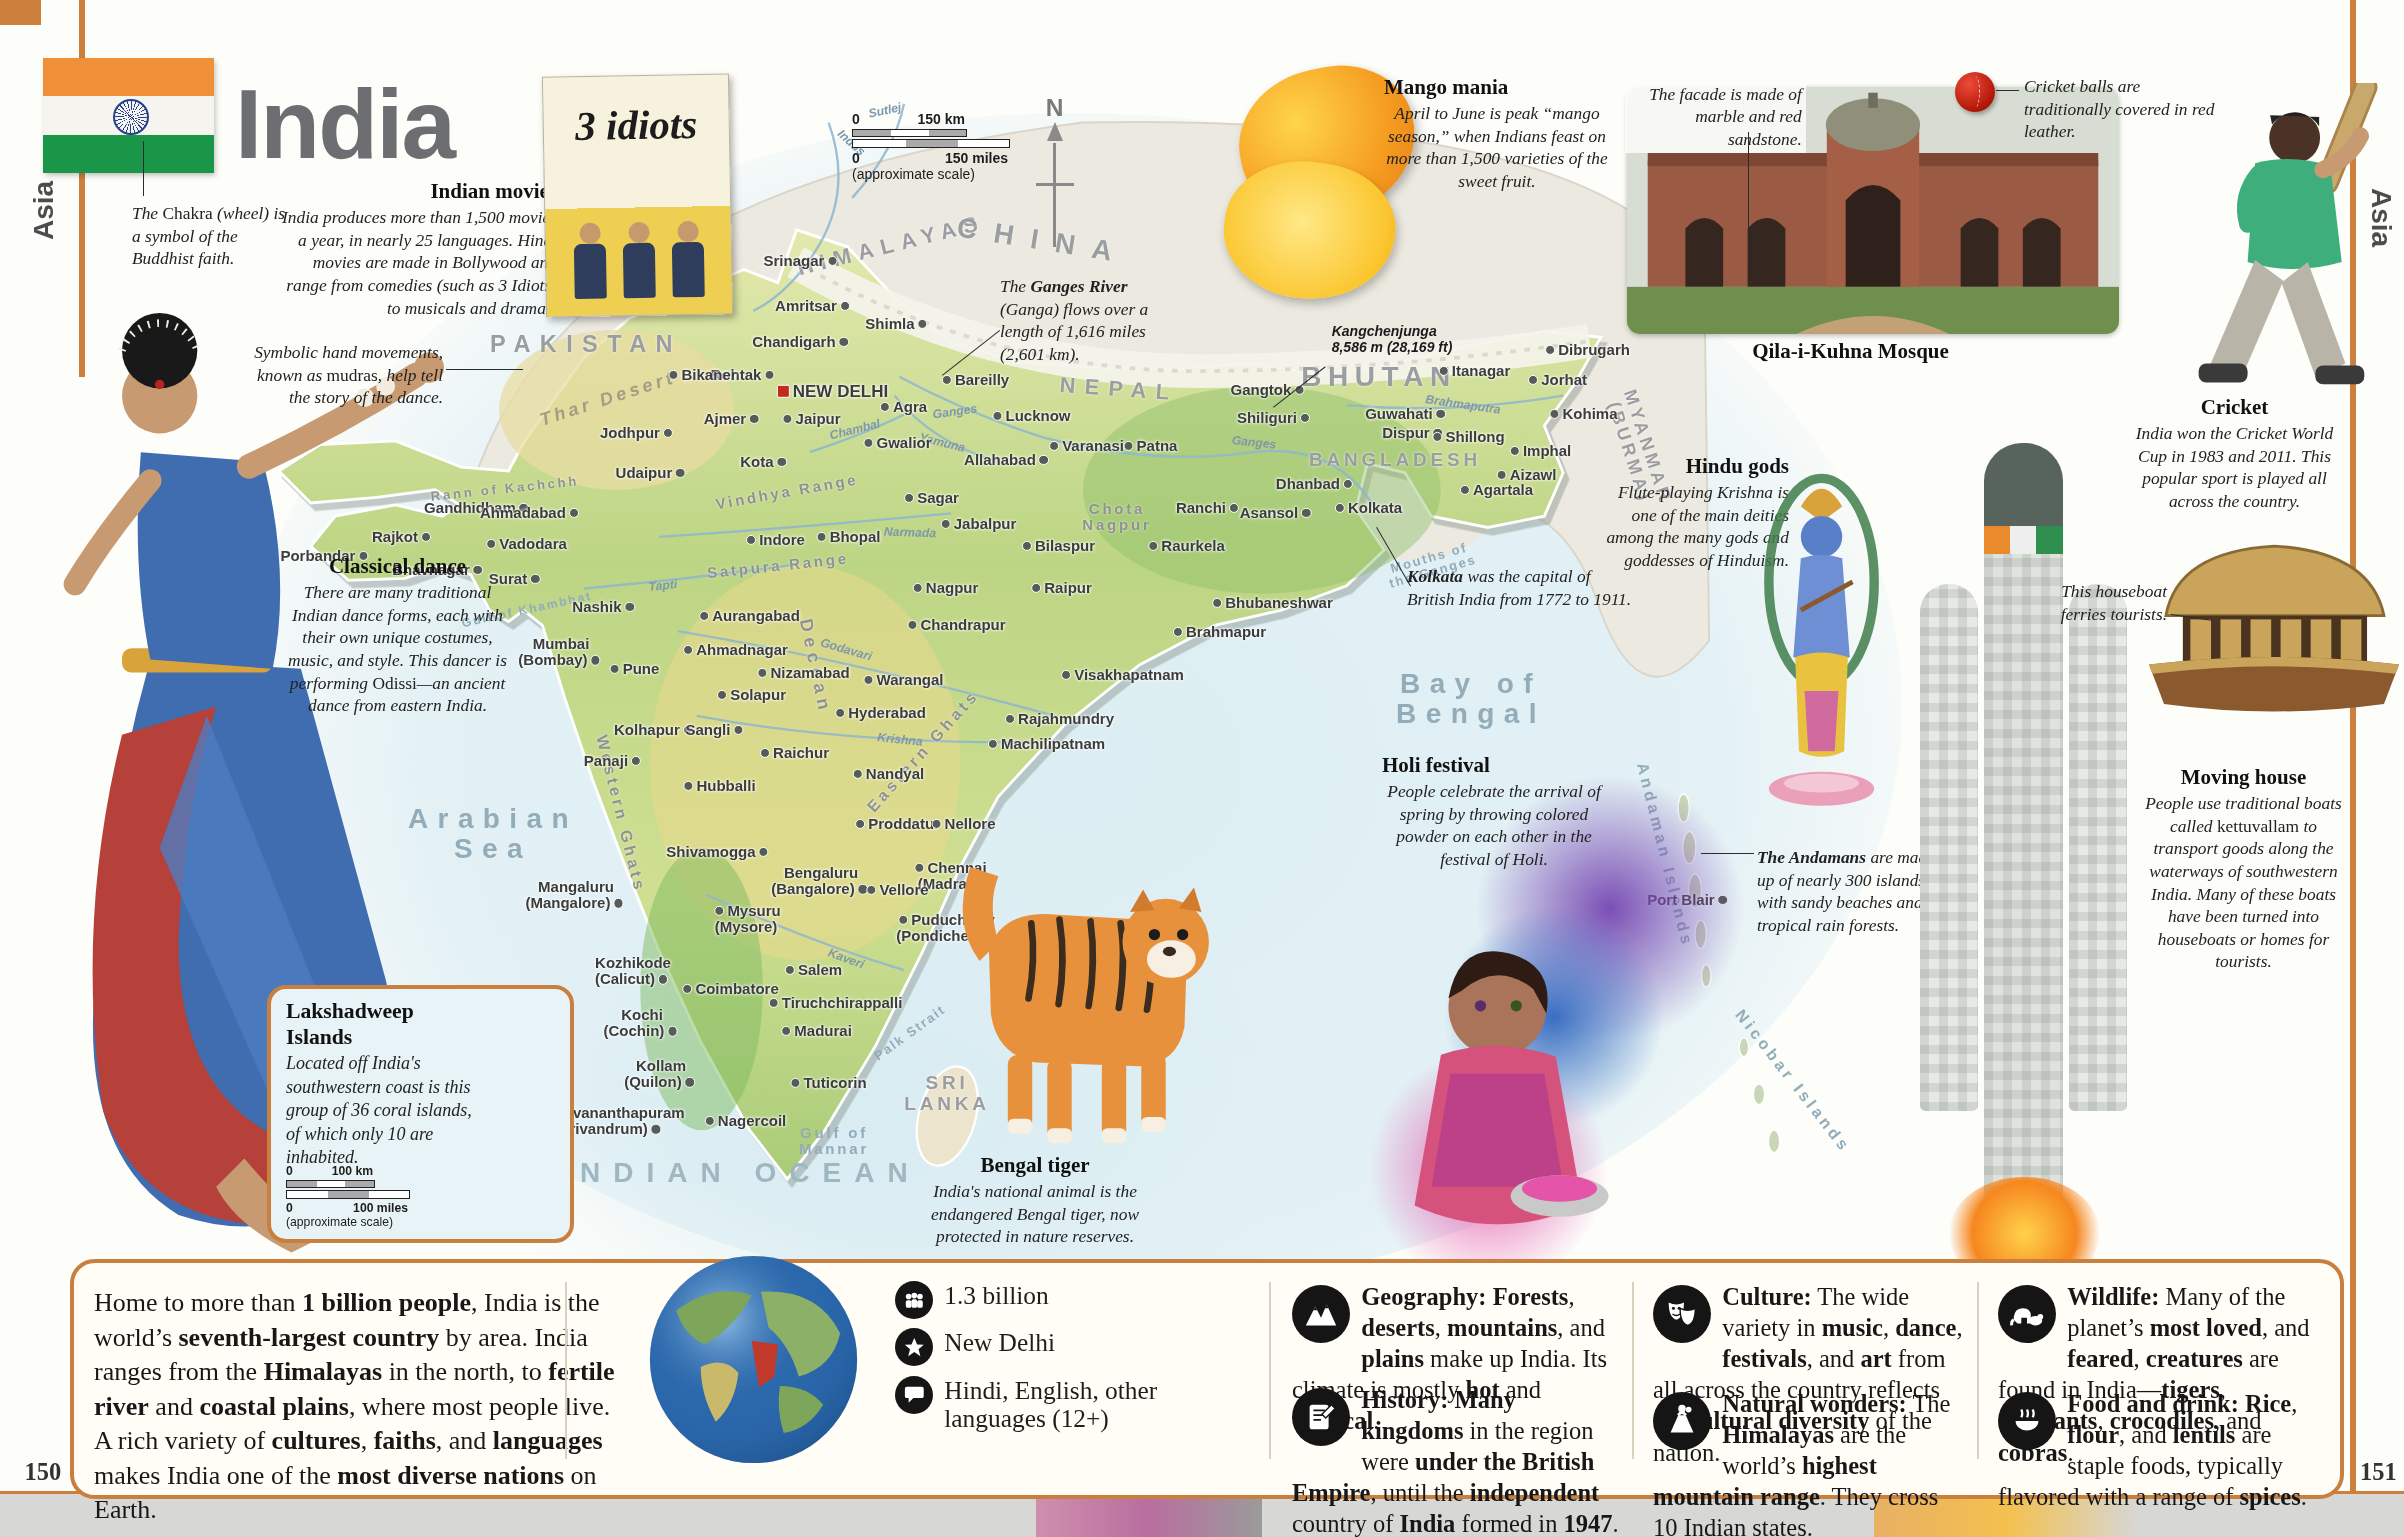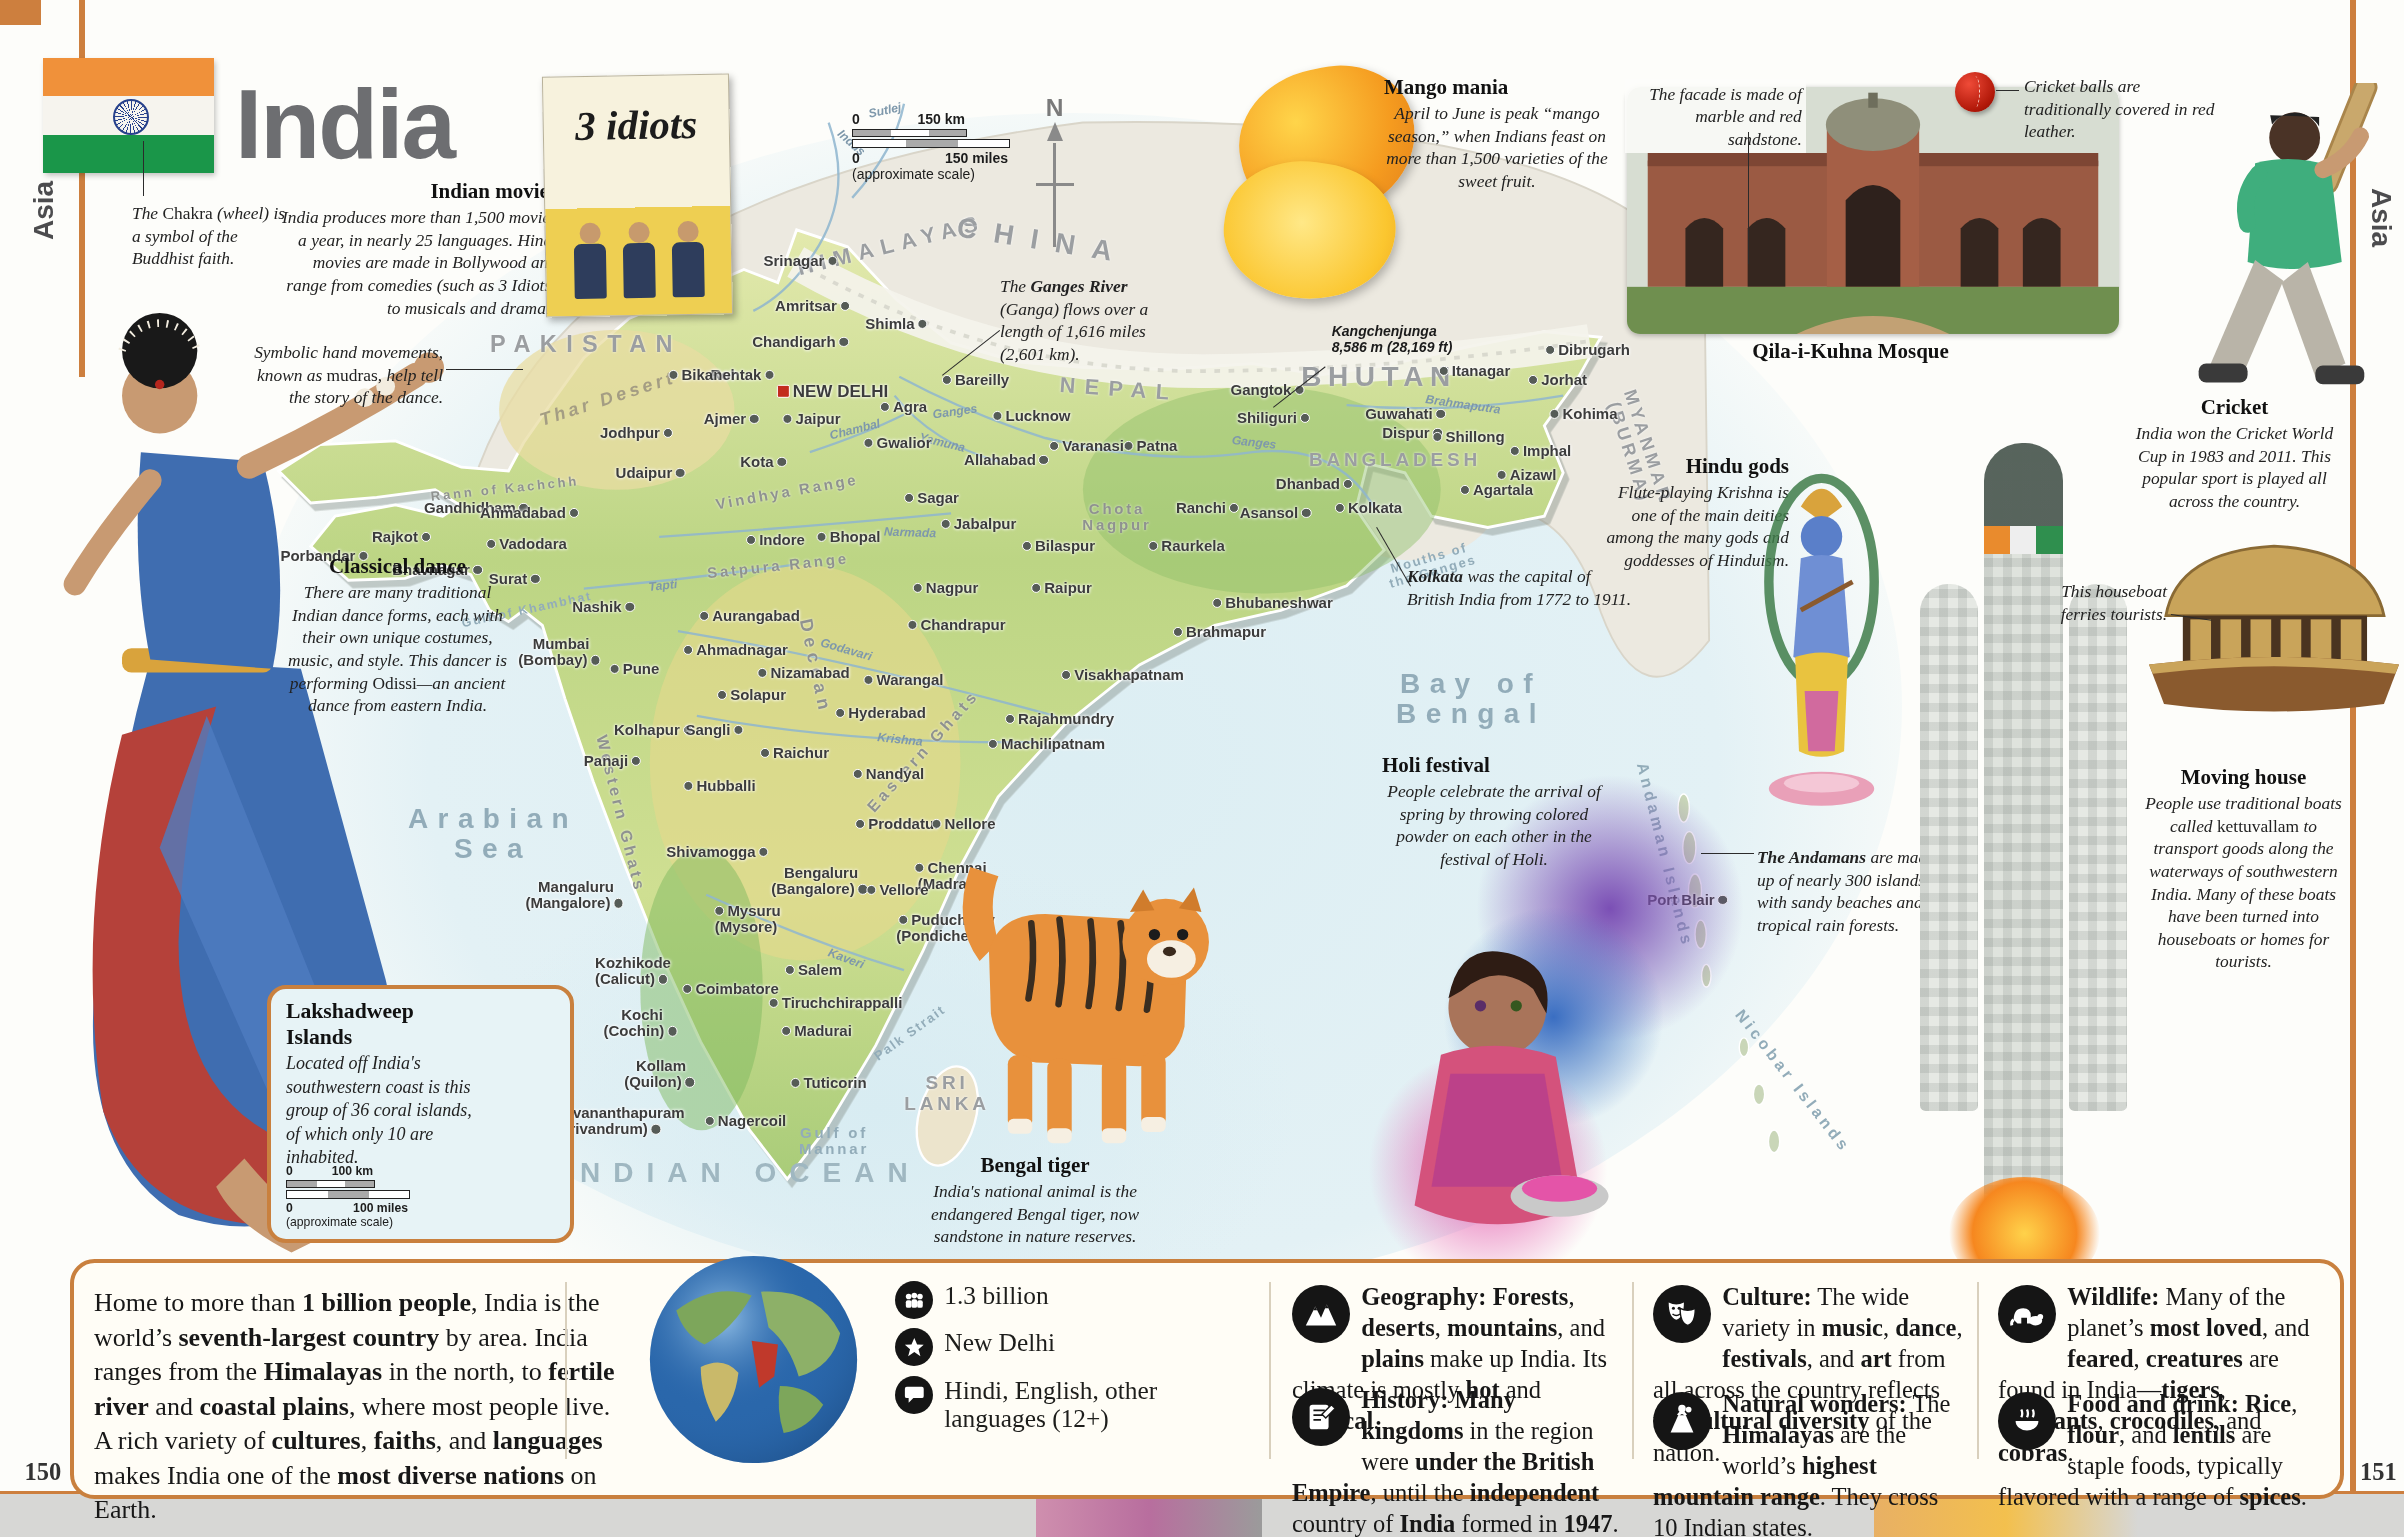--- a/index.html
+++ b/index.html
@@ -554,21 +554,21 @@
       </g>
     <g fill="#f6efe2">
         <rect x="70" y="308" width="26" height="16" rx="6"></rect>
         <rect x="112" y="318" width="26" height="16" rx="6"></rect>
         <rect x="170" y="318" width="26" height="16" rx="6"></rect>
         <rect x="212" y="306" width="26" height="16" rx="6"></rect>
       </g>
   </svg>
   <div class="callout c-center" style="left:908px;top:1153px;width:254px">
     <div class="ct">Bengal tiger</div>
-    <div class="cb">India's national animal is the endangered Bengal tiger, now sandstone in nature reserves.</div>
+    <div class="cb">India's national animal is the endangered Bengal tiger, now protected in nature reserves.</div>
   </div>
 
   <div id="inset">
     <div class="callout c-left" style="left:15px;top:9.4px;width:188px;position:absolute">
       <div class="ct" style="font-size:21.7px">Lakshadweep Islands</div>
       <div class="cb" style="font-size:18px">Located off India's southwestern coast is this group of 36 coral islands, of which only 10 are inhabited.</div>
     </div>
     <div class="scalebox" style="left:15px;top:175px;width:141px;font-size:12.2px">
       <div class="srow" style="width:87px">
           <span>0</span>

